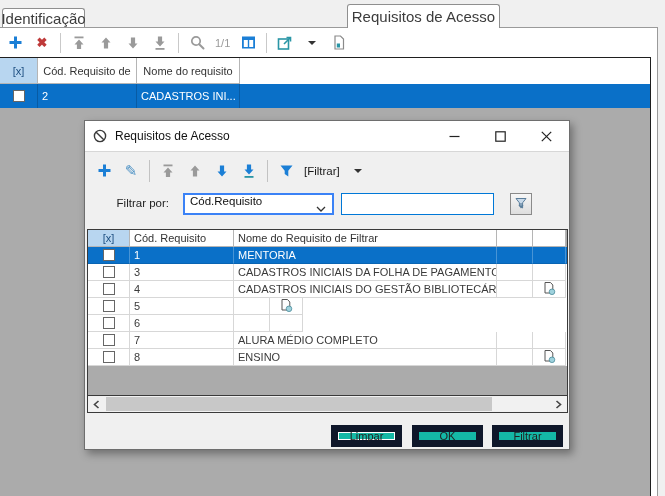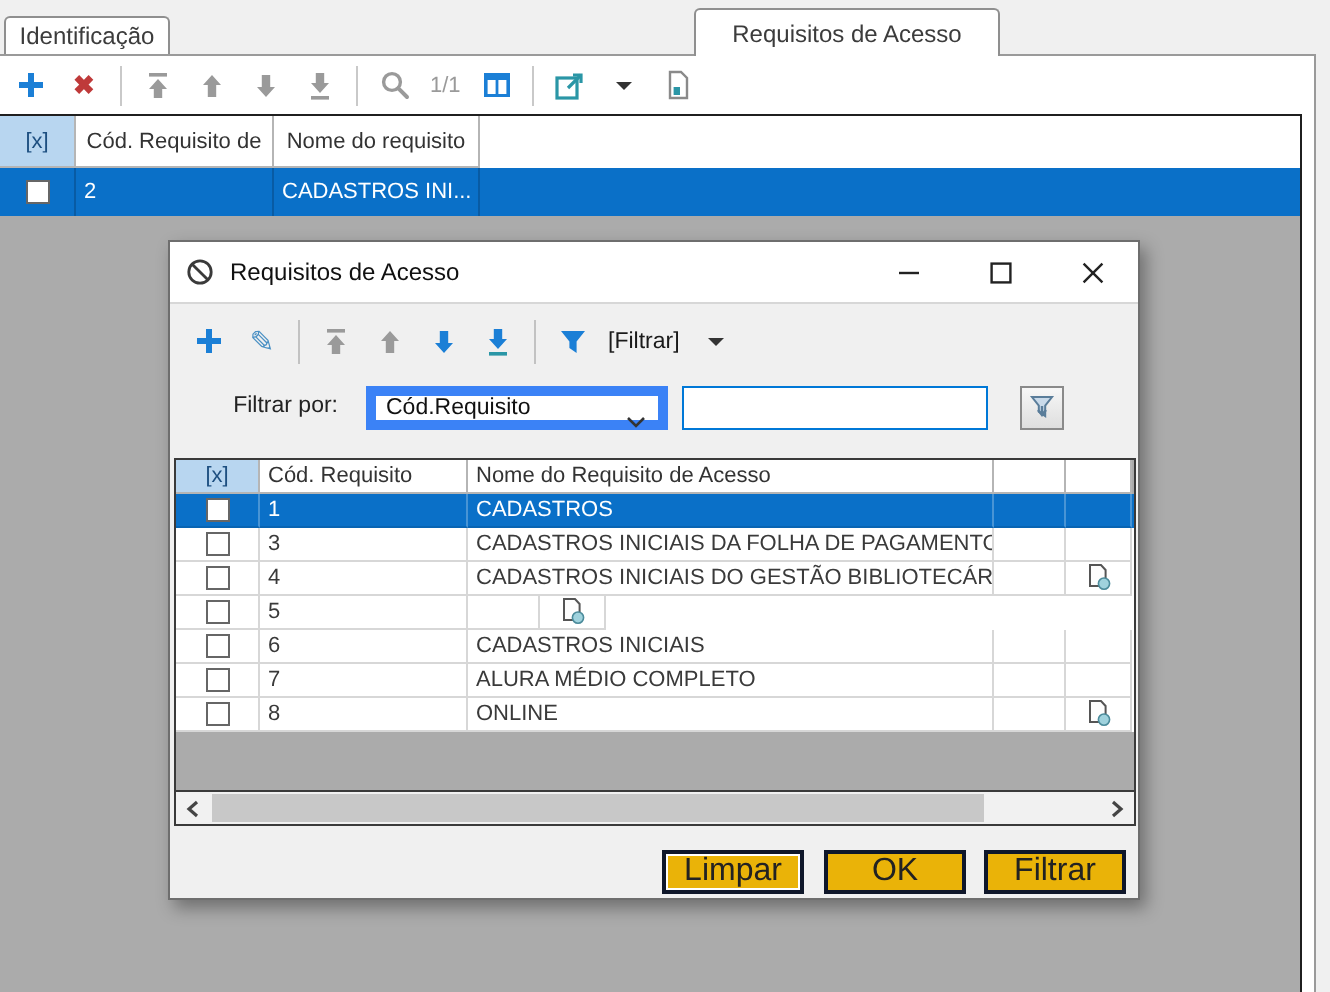--- a/index.html
+++ b/index.html
@@ -4,21 +4,21 @@
 <style>
   * { margin:0; padding:0; box-sizing:border-box; }
   html,body { width:665px; height:496px; }
   body { font-family:"Liberation Sans", sans-serif; background:#f0f0f0; }
   #screen { position:relative; width:665px; height:496px; background:#f0f0f0; overflow:hidden; }
 
   
   .tabpage { position:absolute; left:0; top:27px; width:658px; height:469px;
              background:#fff; border-top:1px solid #9a9a9a; border-right:1px solid #9a9a9a; }
   .tab { position:absolute; background:#fff; border:1px solid #8f8f8f; border-bottom:none;
-         border-radius:3px 3px 0 0; font-size:12px; color:#3c3c3c;
+         border-radius:3px 3px 0 0; font-size:15px; color:#3c3c3c;
          display:flex; align-items:center; justify-content:center; z-index:1; }
   .tab.inactive { top:8px; height:19px; }
   .tab.active { top:4px; height:24px; z-index:3; background:#fff; }
   .tab1 { left:2px;  width:83px; }
   .tab2 { left:87px; width:258px; }
   .tab3 { left:347px; width:153px; }
 
   
   .toolbar { position:absolute; display:flex; align-items:center; }
   .main-toolbar { left:0; top:28px; width:650px; height:29px; background:#fff; padding-left:6px; gap:9px; }
@@ -54,21 +54,21 @@
   .win-btns { position:absolute; right:0; top:0; height:30px; display:flex; }
   .win-btn { width:46px; height:30px; display:flex; align-items:center; justify-content:center; background:#fff; }
 
   .dlg-toolbar { left:2px; top:33px; width:480px; height:33px; background:#f0f0f0; padding-left:8px; gap:9px; }
   .filtrar-lbl { font-size:11.5px; color:#1a1a1a; }
   .dlg-divider { width:1px; height:22px; background:#c2c2c2; }
 
   .filter-row { position:absolute; left:0; top:66px; width:100%; height:40px; }
   .filter-label { position:absolute; left:20px; top:10px; width:64px; text-align:right; font-size:11.5px; color:#222; }
   .combo { position:absolute; left:98px; top:6px; width:151px; height:22px; background:#fff;
-           border:5px solid #3b82f6; display:flex; font-size:11.5px; color:#111; padding-left:5px; }
+           border:2px solid #3b82f6; display:flex; font-size:11.5px; color:#111; padding-left:5px; }
   .combo-chev { position:absolute; right:6px; top:8px; }
   .filter-input { position:absolute; left:256px; top:6px; width:153px; height:22px; background:#fff;
                   border:1px solid #0078d7; font-size:11.5px; color:#111; padding:0 4px;
                   font-family:"Liberation Sans", sans-serif; outline:none; }
   .funnel-btn { position:absolute; left:425px; top:6px; width:22px; height:22px;
                 background:linear-gradient(#f7f7f7,#dedede); border:1px solid #8a8a8a;
                 display:flex; align-items:center; justify-content:center; }
 
   .dlg-grid { position:absolute; left:2px; top:108px; width:481px; height:184px;
               border:1px solid #3a3a3a; background:#ababab; overflow:hidden; }
@@ -86,22 +86,22 @@
   .c-name { width:263px; }
   .c-e1 { width:36px; }
   .c-e2 { width:33px; justify-content:center; }
   .dg-filler { height:29px; background:#ababab; }
 
   .hscroll { position:absolute; left:0; bottom:0; width:479px; height:17px; background:#f1f1f1;
              border-top:1px solid #3a3a3a; }
   .hs-arrow { position:absolute; top:0; width:17px; height:16px; display:flex; align-items:center; justify-content:center; }
   .hs-thumb { position:absolute; left:18px; top:1px; width:386px; height:14px; background:#c8c8c8; }
 
-  .dlg-btn { position:absolute; top:304px; width:71px; height:22px; background:#eab308;
-             border:2px solid #0f172a; font-size:16px; color:#222; display:flex;
+  .dlg-btn { position:absolute; top:304px; width:71px; height:22px; background:#14b8a6;
+             border:7px solid #0f172a; font-size:11px; color:#222; display:flex;
              align-items:center; justify-content:center; }
   .btn-limpar { left:246px; box-shadow:inset 0 0 0 1px #fff; }
   .btn-ok { left:327px; }
   .btn-cancelar { left:407px; }
 </style>
 </head>
 <body>
 
 <div id="screen">
 
@@ -281,31 +281,31 @@
             <path d="M2 1.5 H12 L8.6 5.8 V11 L5.4 8.8 V5.8 Z" fill="#c9daea" stroke="#5a7d9a" stroke-width="1"></path>
             <path d="M7 6 V10 M5 8 L7 10.5 L9 8" stroke="#5a7d9a" stroke-width="1.2" fill="none"></path>
           </svg>
       </div>
     </div>
 
     <div class="dlg-grid">
       <div class="dg-header">
         <div class="dg-h chk c-cb">[x]</div>
         <div class="dg-h c-code">Cód. Requisito</div>
-        <div class="dg-h c-name">Nome do Requisito de Acesso</div>
+        <div class="dg-h c-name">Nome do Requisito de Filtrar</div>
         <div class="dg-h c-e1"></div>
         <div class="dg-h c-e2"></div>
       </div>
 
       <div class="drow sel">
         <div class="dc c-cb">
             <span class="cb"></span>
           </div>
         <div class="dc c-code">1</div>
-        <div class="dc c-name">CADASTROS</div>
+        <div class="dc c-name">MENTORIA</div>
         <div class="dc c-e1"></div>
         <div class="dc c-e2"></div>
       </div>
 
       <div class="drow">
         <div class="dc c-cb">
             <span class="cb"></span>
           </div>
         <div class="dc c-code">3</div>
         <div class="dc c-name">CADASTROS INICIAIS DA FOLHA DE PAGAMENTO</div>
@@ -344,41 +344,40 @@
               </svg>
           </span>
         </div>
       </div>
 
       <div class="drow">
         <div class="dc c-cb">
             <span class="cb"></span>
           </div>
         <div class="dc c-code">6</div>
-        <div class="dc c-name">CADASTROS INICIAIS</div>
         <div class="dc c-e1"></div>
         <div class="dc c-e2"></div>
       </div>
 
       <div class="drow">
         <div class="dc c-cb">
             <span class="cb"></span>
           </div>
         <div class="dc c-code">7</div>
         <div class="dc c-name">ALURA MÉDIO COMPLETO</div>
         <div class="dc c-e1"></div>
         <div class="dc c-e2"></div>
       </div>
 
       <div class="drow">
         <div class="dc c-cb">
             <span class="cb"></span>
           </div>
         <div class="dc c-code">8</div>
-        <div class="dc c-name">ONLINE</div>
+        <div class="dc c-name">ENSINO</div>
         <div class="dc c-e1"></div>
         <div class="dc c-e2">
           <span>
             <svg width="14" height="14" viewBox="0 0 14 14">
                 <path d="M3 1.5 H8.5 L10.8 4 V12 H3 Z" fill="#fdfdfd" stroke="#555" stroke-width="1"></path>
                 <circle cx="10" cy="10.8" r="2.8" fill="#9fd2dd" stroke="#4b8b9b" stroke-width="0.8"></circle>
               </svg>
           </span>
         </div>
       </div>

